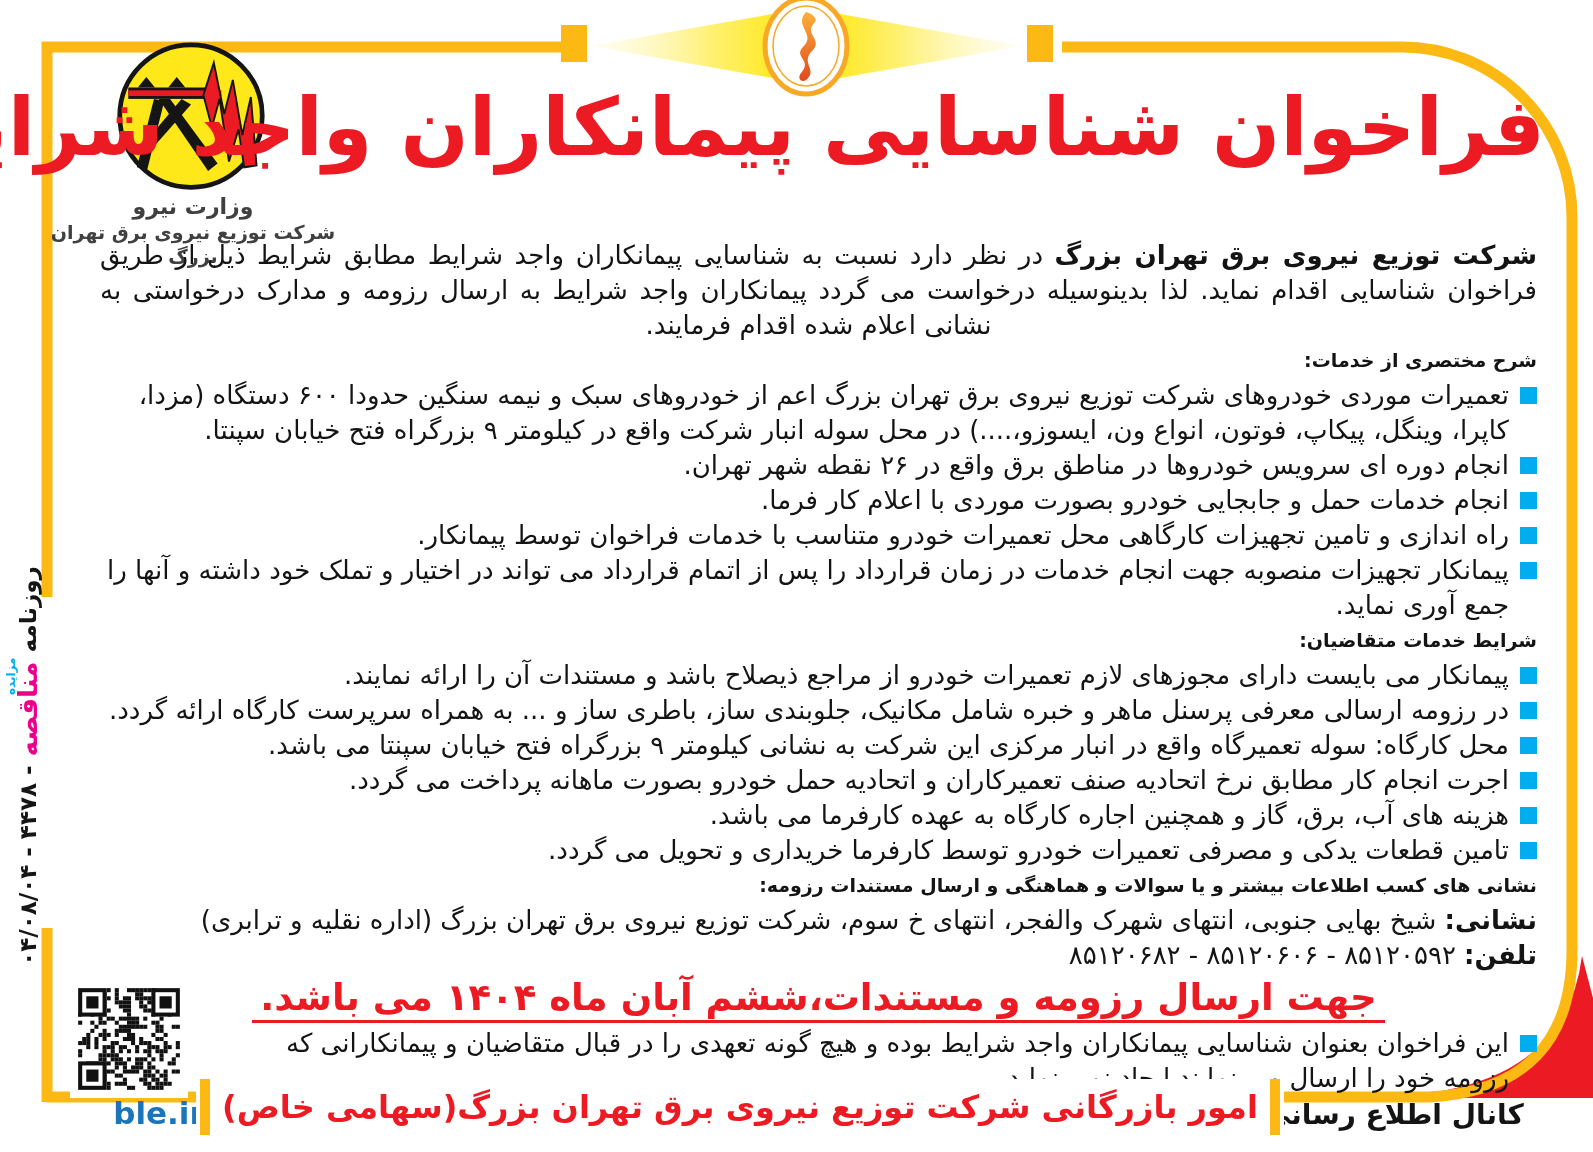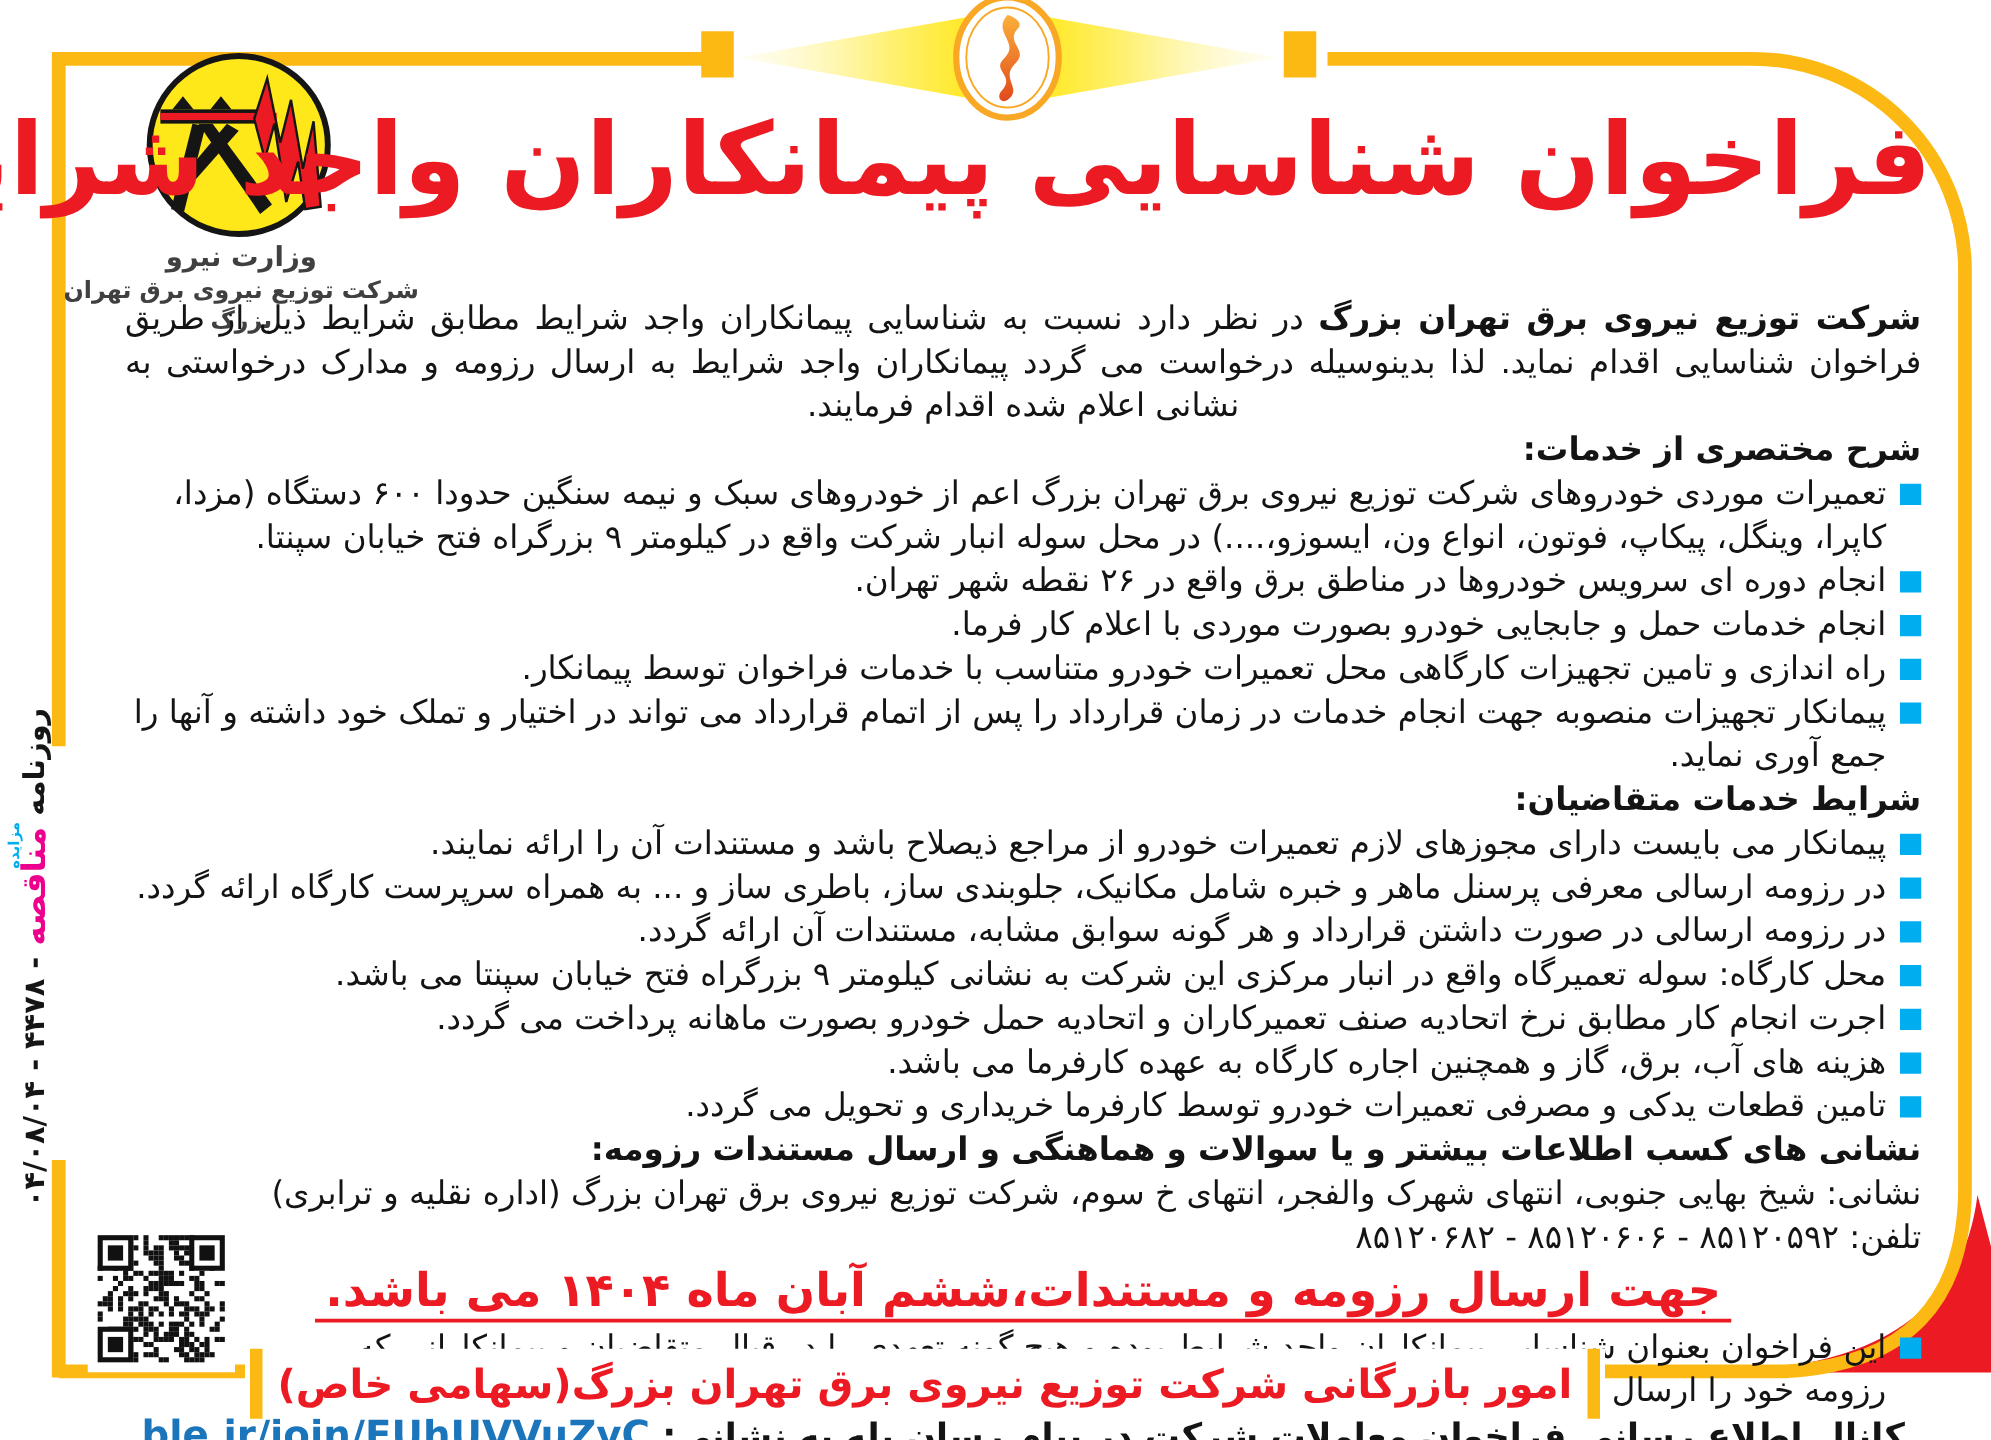--- a/index.html
+++ b/index.html
@@ -14,26 +14,26 @@
   .lt2{font-size:19px;line-height:24px;}
   
   .title{position:absolute;right:48px;top:84px;direction:rtl;white-space:nowrap;
          color:#EC1B23;font-weight:bold;font-size:80px;line-height:1.1;z-index:2;}
   
   .content{position:absolute;right:56px;left:100px;top:238px;direction:rtl;text-align:right;
            color:#141414;font-size:26px;line-height:35px;z-index:2;}
   .content p{margin:0;}
   .intro{text-align:justify;text-align-last:center;margin-bottom:3px;}
   .lead{font-weight:bold;}
-  .sec-h{font-weight:bold;font-size:26px;margin:1px 0;}
+  .sec-h{font-weight:bold;font-size:19px;margin:1px 0;}
   .blist{list-style:none;margin:0;padding:0;}
   .blist li{display:flex;align-items:flex-start;gap:11px;}
   .sq{flex:0 0 auto;width:17px;height:17px;background:#00AEEF;margin-top:9px;}
   .btext{flex:1 1 auto;}
-  .lbl{font-weight:normal;}
+  .lbl{font-weight:bold;}
   .deadline-wrap{text-align:center;margin:7px 0 3px;}
   .deadline{display:inline-block;color:#EC1B23;font-weight:bold;font-size:37px;
             border-bottom:3px solid #EC1B23;padding:0 8px 5px;}
   .disclaimer li{padding-left:120px;}
   .channel{text-align:center;font-weight:bold;font-size:28px;margin-top:5px;}
   .channel .link{color:#1B75BB;font-size:31px;direction:ltr;unicode-bidi:embed;}
   
   .qr{position:absolute;left:70px;top:980px;z-index:2;}
   
   .footer-box{position:absolute;left:196px;top:1079px;height:56px;background:#fff;
@@ -148,24 +148,20 @@
 
     <p class="sec-h">شرایط خدمات متقاضیان:</p>
     <ul class="blist">
       <li>
           <span class="sq"></span>
           <div class="btext">پیمانکار می بایست دارای مجوزهای لازم تعمیرات خودرو از مراجع ذیصلاح باشد و مستندات آن را ارائه نمایند.</div>
         </li>
       <li>
           <span class="sq"></span>
           <div class="btext">در رزومه ارسالی معرفی پرسنل ماهر و خبره شامل مکانیک، جلوبندی ساز، باطری ساز و ... به همراه سرپرست کارگاه ارائه گردد.</div>
-        </li>
-      <li>
-          <span class="sq"></span>
-          <div class="btext">در رزومه ارسالی در صورت داشتن قرارداد و هر گونه سوابق مشابه، مستندات آن ارائه گردد.</div>
         </li>
       <li>
           <span class="sq"></span>
           <div class="btext">محل کارگاه: سوله تعمیرگاه واقع در انبار مرکزی این شرکت به نشانی کیلومتر ۹ بزرگراه فتح خیابان سپنتا می باشد.</div>
         </li>
       <li>
           <span class="sq"></span>
           <div class="btext">اجرت انجام کار مطابق نرخ اتحادیه صنف تعمیرکاران و اتحادیه حمل خودرو بصورت ماهانه پرداخت می گردد.</div>
         </li>
       <li>

